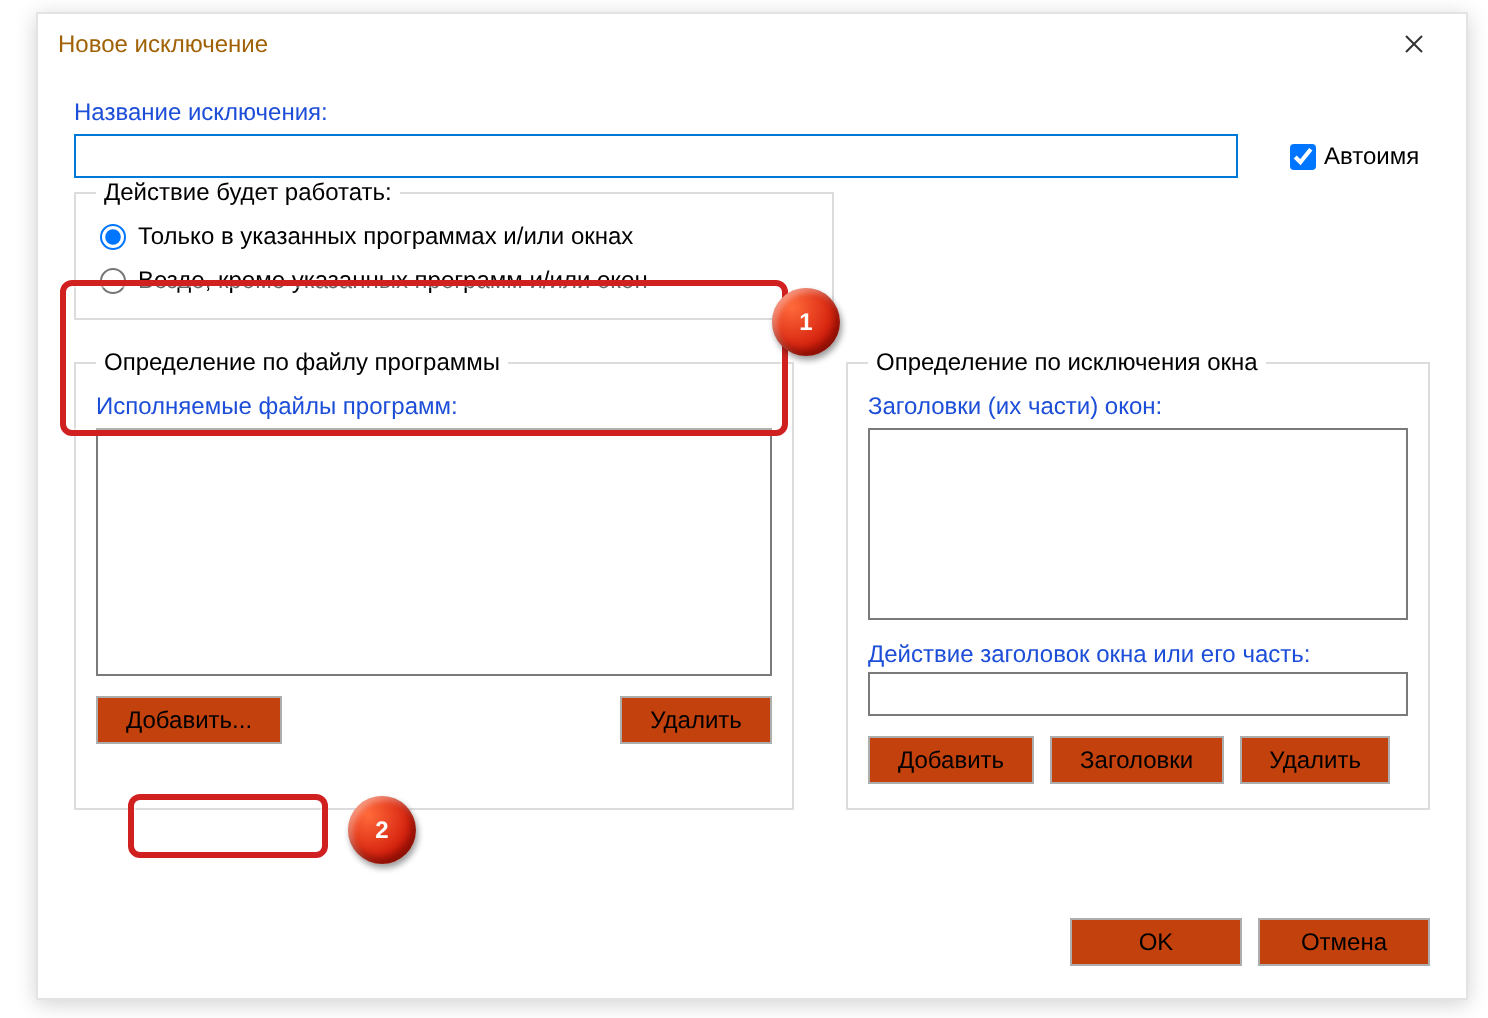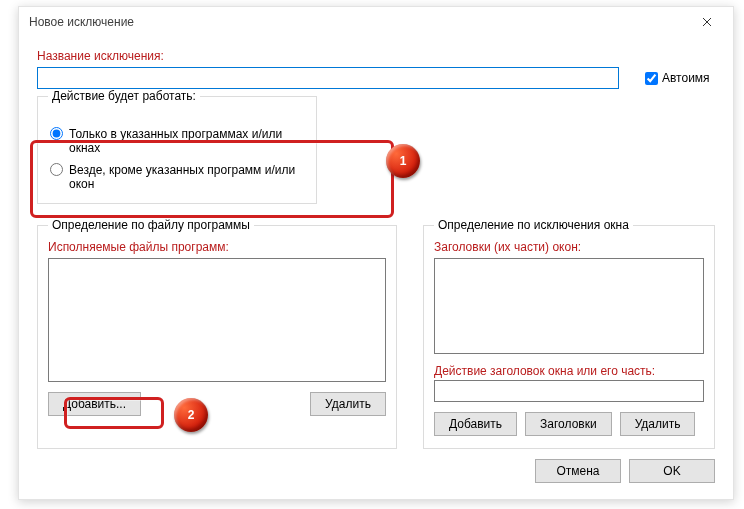--- a/index.html
+++ b/index.html
@@ -1,38 +1,38 @@
 <!DOCTYPE html>
 <html><head>
 <meta charset="utf-8">
 <style>
   * { box-sizing: border-box; font-family: "Segoe UI", Tahoma, sans-serif; font-size: 12px; }
   body { margin: 0; background: #fff; }
   .canvas { position: relative; width: 744px; height: 509px; background:#fff; }
   .shadow { position:absolute; left:18px; top:6px; width:716px; height:494px; background:#fff; border:1px solid #e3e3e3; box-shadow:0 2px 10px rgba(0,0,0,0.18); }
-  .titlebar { position:absolute; top:0; left:0; right:0; height:30px; display:flex; align-items:center; padding:0 4px 0 10px; color:#404040; }
+  .titlebar { position:absolute; top:0; left:0; right:0; height:30px; display:flex; align-items:center; padding:0 4px 0 10px; color:#a16207; }
   .titlebar .title { flex:1; font-size:12px; }
   .close-btn { width:44px; height:28px; display:flex; align-items:center; justify-content:center; color:#666; font-size:14px; cursor:default; }
   .client { position:absolute; left:0; right:0; top:30px; bottom:0; padding:12px 18px 16px 18px; }
-  .lbl { color:#b91c1c; }
+  .lbl { color:#1d4ed8; }
   .text-input { height:22px; border:1px solid #7a7a7a; padding:1px 4px; background:#fff; }
   .name-row { display:flex; align-items:center; gap:26px; margin-top:4px; }
   .name-input { flex:0 0 582px; border:1px solid #0078d7; height:22px; }
   .chk { display:flex; align-items:center; gap:4px; }
   .chk input { width:13px; height:13px; margin:0; }
   fieldset.group { border:1px solid #dcdcdc; margin:0; padding:8px 10px 12px 10px; position:relative; }
   fieldset.group > legend { padding:0 4px; color:#000; }
-  .action-group { margin-top:14px; width:280px; padding-bottom:14px; }
-  .radio-row { display:flex; align-items:flex-start; gap:6px; margin:16px 0 0 2px; }
+  .action-group { margin-top:14px; width:380px; padding-bottom:14px; }
+  .radio-row { display:flex; align-items:flex-end; gap:6px; margin:0 0 0 2px; }
   .radio-row input { width:13px; height:13px; margin:0; }
   .main-cols { display:flex; gap:26px; margin-top:14px; }
   .col-group { flex:1; }
   .listbox { width:100%; height:124px; border:1px solid #7a7a7a; background:#fff; margin-top:4px; }
   .listbox.tall { height:96px; }
-  .btn { height:24px; border:1px solid #adadad; background:#e5e5e5; padding:0 14px; min-width:76px; color:#000; cursor:default; }
+  .btn { height:24px; border:1px solid #adadad; background:#c2410c; padding:0 14px; min-width:76px; color:#000; cursor:default; }
   .btn-row { display:flex; gap:8px; margin-top:10px; }
   .spacer { flex:1; }
   .footer { position:absolute; right:18px; bottom:16px; display:flex; gap:8px; }
   .footer .btn { min-width:86px; }
   
   .annot-box { position:absolute; border:3px solid #d02020; border-radius:6px; box-shadow: 0 0 0 1px rgba(255,255,255,0.4) inset; pointer-events:none; }
   .annot1 { left:30px; top:140px; width:364px; height:78px; }
   .annot2 { left:64px; top:397px; width:100px; height:32px; }
   .marker { position:absolute; width:34px; height:34px; border-radius:50%; background: radial-gradient(circle at 30% 28%, #ff6a3a, #d01808 70%); box-shadow: inset -2px -3px 4px rgba(0,0,0,0.35), inset 2px 2px 3px rgba(255,255,255,0.4), 1px 2px 3px rgba(0,0,0,0.4); color:#fff; font-weight:bold; font-size:18px; display:flex; align-items:center; justify-content:center; pointer-events:none; }
   .m1 { left:386px; top:144px; }
@@ -94,22 +94,22 @@
         <input type="text" class="text-input" style="width: 100%; margin-top: 2px;" value="">
         <div class="btn-row">
           <button class="btn" style="min-width:72px;">Добавить</button>
           <button class="btn" style="min-width:72px;">Заголовки</button>
           <button class="btn" style="min-width:72px;">Удалить</button>
         </div>
       </fieldset>
     </div>
 
     <div class="footer">
+      <button class="btn">OK</button>
       <button class="btn">Отмена</button>
-      <button class="btn">OK</button>
     </div>
   </div>
 </div>
 
 <div class="annot-box annot1"></div>
 <div class="marker m1">
       <span>1</span>
     </div>
 <div class="annot-box annot2"></div>
 <div class="marker m2">

